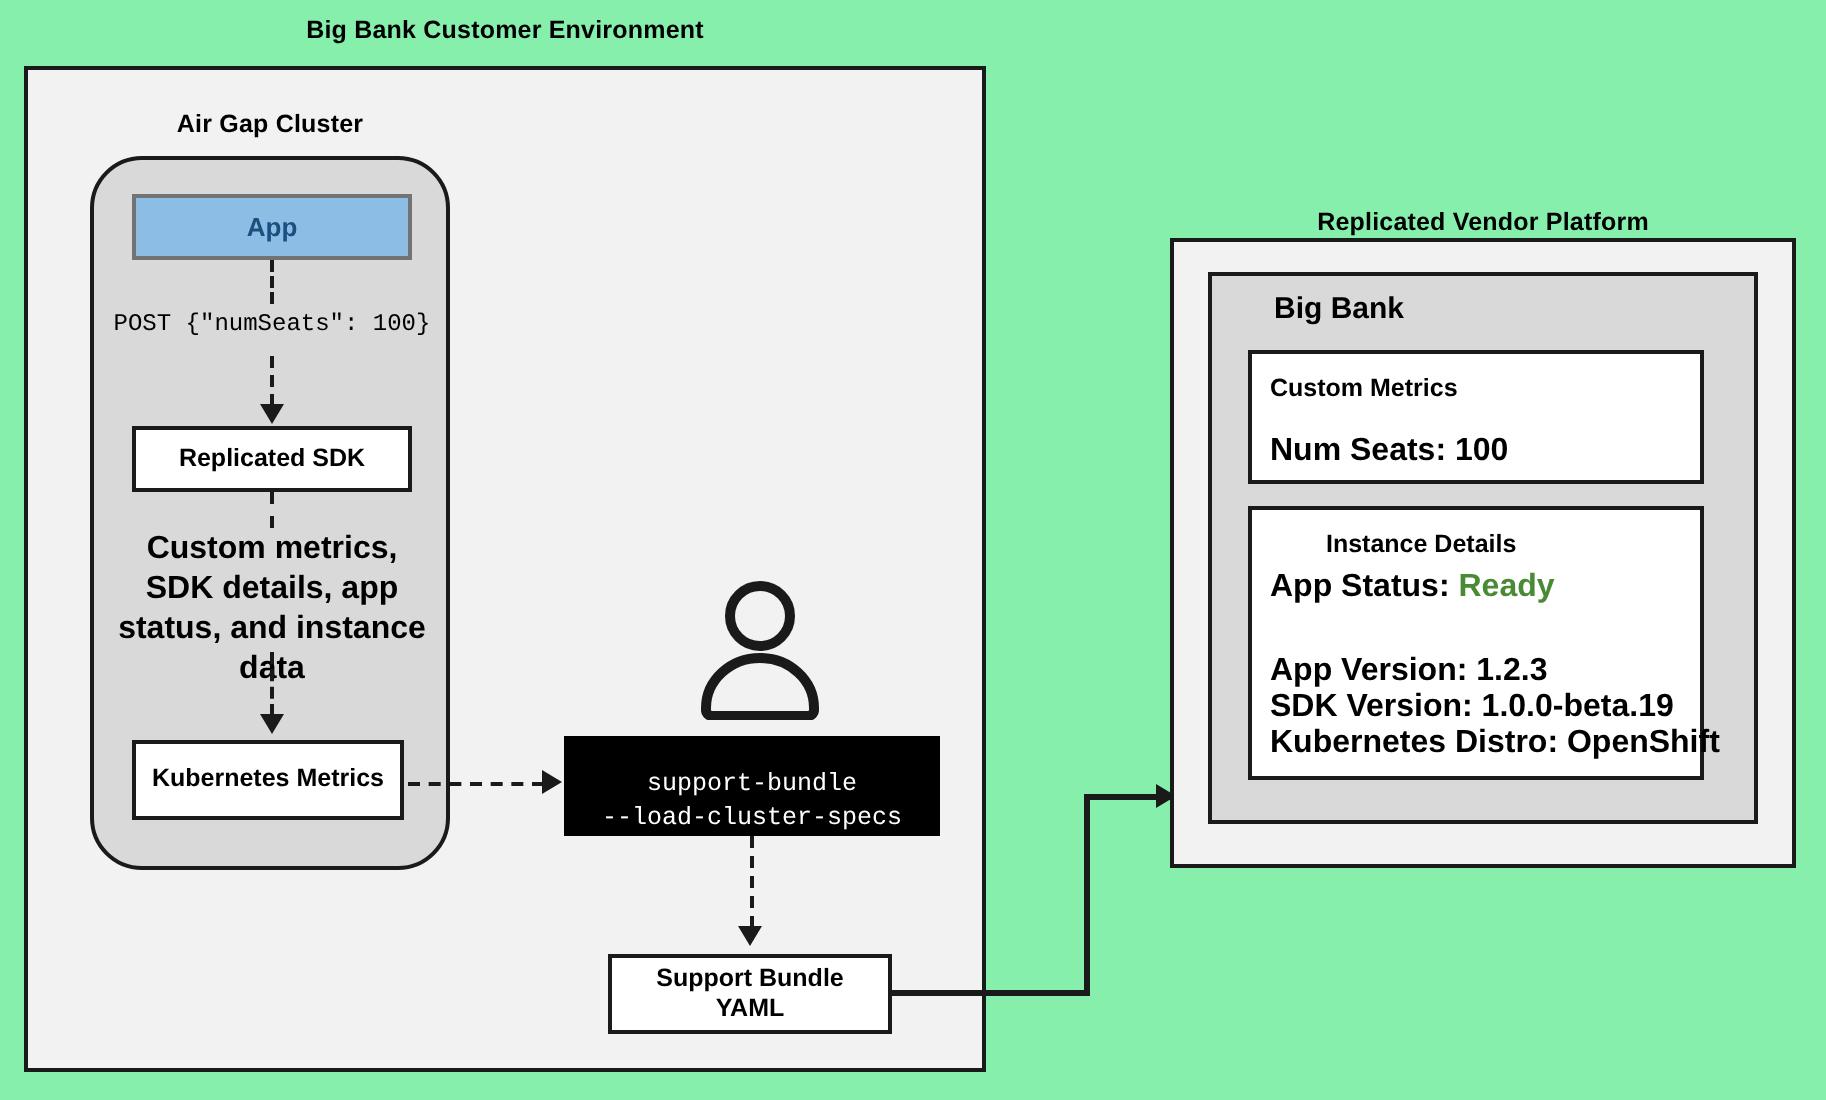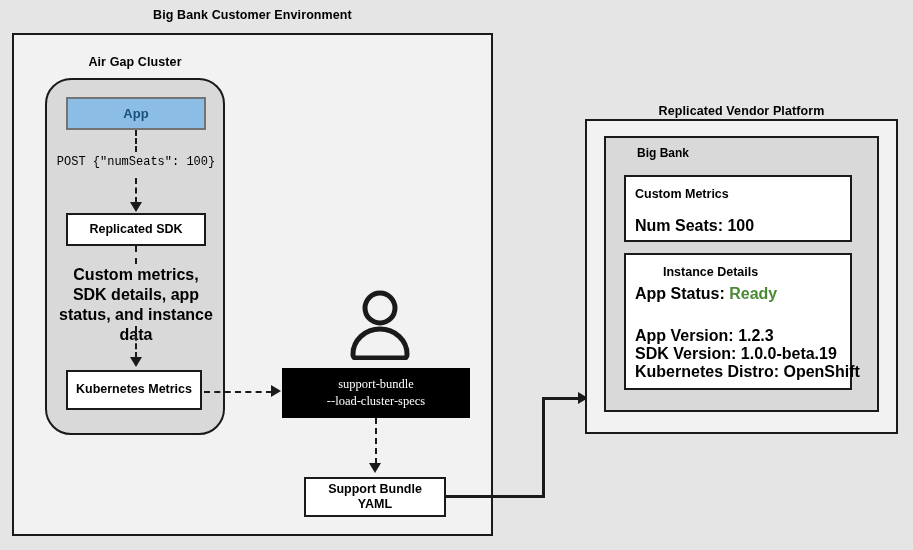--- a/index.html
+++ b/index.html
@@ -8,21 +8,21 @@
     background: #ffffff;
   }
   body {
     font-family: "Liberation Sans", sans-serif;
     -webkit-font-smoothing: antialiased;
   }
   #canvas {
     position: relative;
     width: 913px;
     height: 550px;
-    background: #e5e5e5;
+    background: #86efac;
     overflow: hidden;
   }
   .abs { position: absolute; }
 
   
   .diagram-title {
     font-size: 12.5px;
     font-weight: bold;
     color: #000000;
     text-align: center;
@@ -80,25 +80,26 @@
   .node-bundle-yaml {
     left: 304px; top: 477px;
     width: 142px; height: 40px;
   }
   .node-cmd {
     left: 282px; top: 368px;
     width: 188px; height: 50px;
     background: #000000;
     border: none;
     color: #ffffff;
-    font-family: Liberation Serif, serif;
+    font-family: Liberation Mono, monospace;
     font-size: 12.5px;
     font-weight: normal;
     line-height: 1.38;
     flex-direction: column;
+    justify-content: flex-end;
   }
 
   
   .edge-label {
     font-size: 16px;
     font-weight: bold;
     color: #000000;
     text-align: center;
     line-height: 1.25;
   }
@@ -140,21 +141,21 @@
     box-sizing: border-box;
   }
   .vendor-inner {
     left: 604px; top: 136px;
     width: 275px; height: 276px;
     background: #d9d9d9;
     border: 2px solid #1a1a1a;
     box-sizing: border-box;
   }
   .panel-heading {
-    font-size: 12px;
+    font-size: 15px;
     font-weight: bold;
     color: #000000;
     padding-left: 22px;
   }
   .card {
     box-sizing: border-box;
     background: #ffffff;
     border: 2px solid #1a1a1a;
   }
   .card-metrics {

